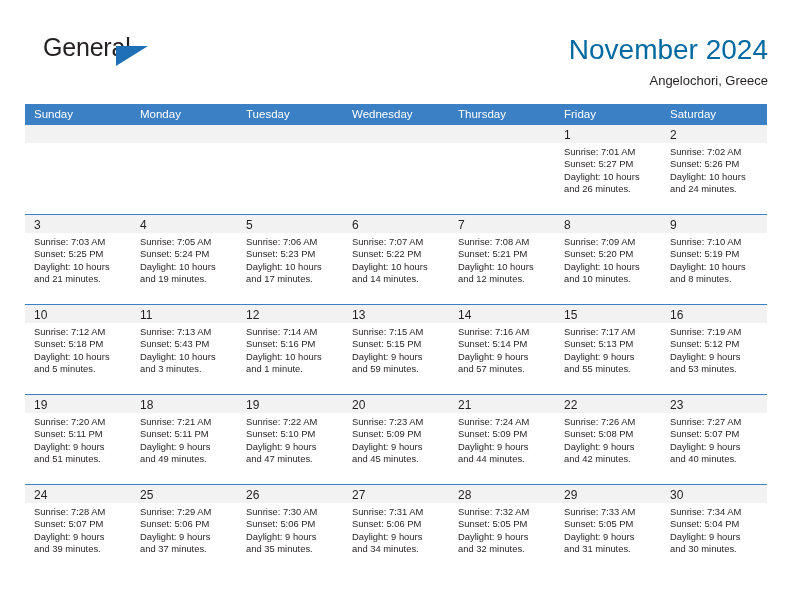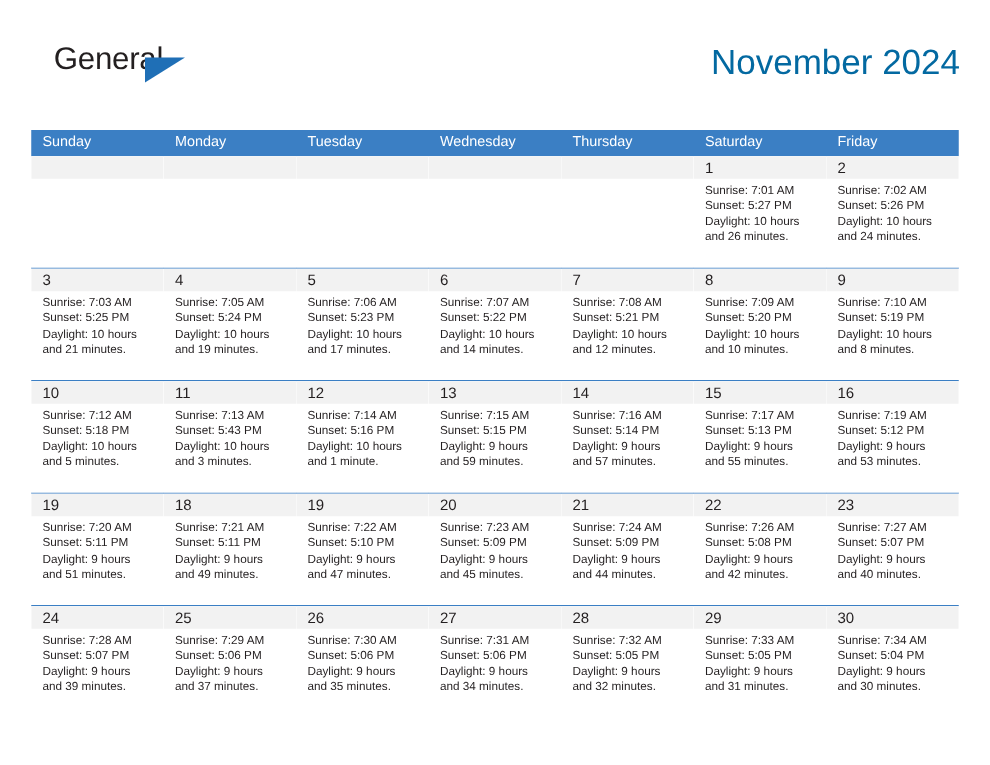--- a/index.html
+++ b/index.html
@@ -153,34 +153,35 @@
   <div class="header">
 
     <div class="logo">
       <span class="logo-general">General</span>
       <span class="logo-tri"></span>
       <span class="logo-blue">Blue</span>
     </div>
 
     <div class="title-wrap">
       <div class="cal-title">November 2024</div>
+      <div class="cal-subtitle">Angelochori, Greece</div>
     </div>
 
   </div>
 
   <div class="calendar">
 
     <div class="dow-row">
       <div class="dow">Sunday</div>
       <div class="dow">Monday</div>
       <div class="dow">Tuesday</div>
       <div class="dow">Wednesday</div>
       <div class="dow">Thursday</div>
+      <div class="dow">Friday</div>
       <div class="dow">Saturday</div>
-      <div class="dow">Friday</div>
     </div>
 
     <div id="weeks-container">
         <div class="week first">
           <div class="day empty">
             <div class="day-numbar"><span class="day-num"></span></div>
           </div>
           <div class="day empty">
             <div class="day-numbar"><span class="day-num"></span></div>
           </div>

